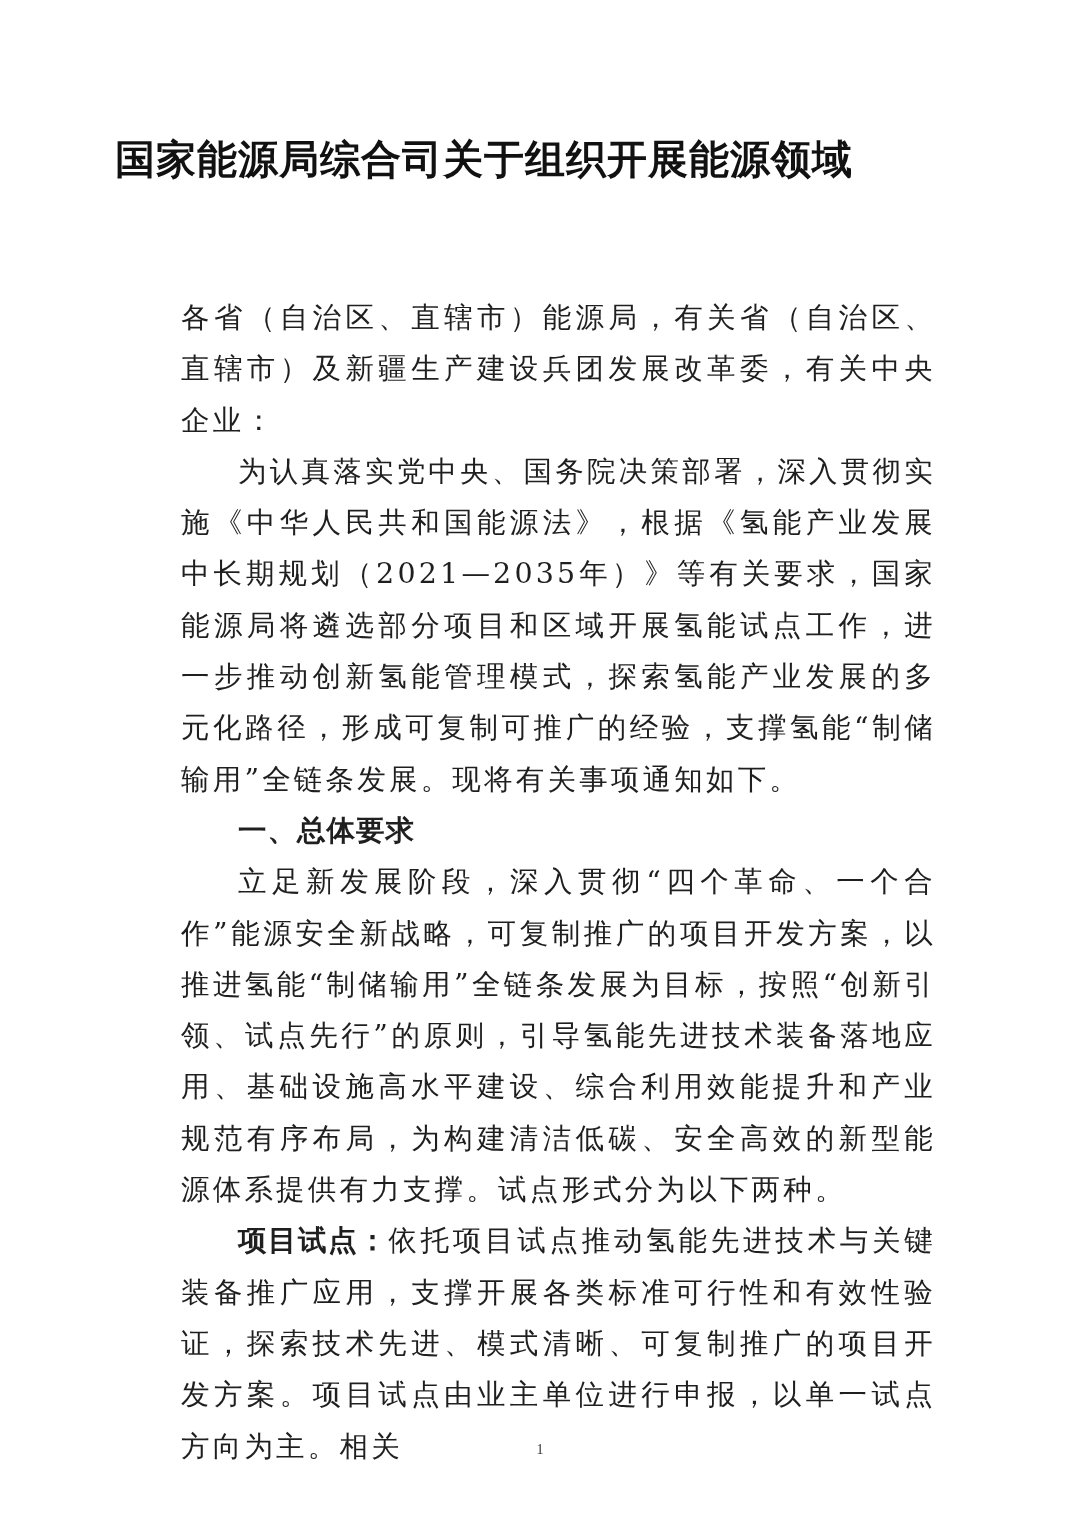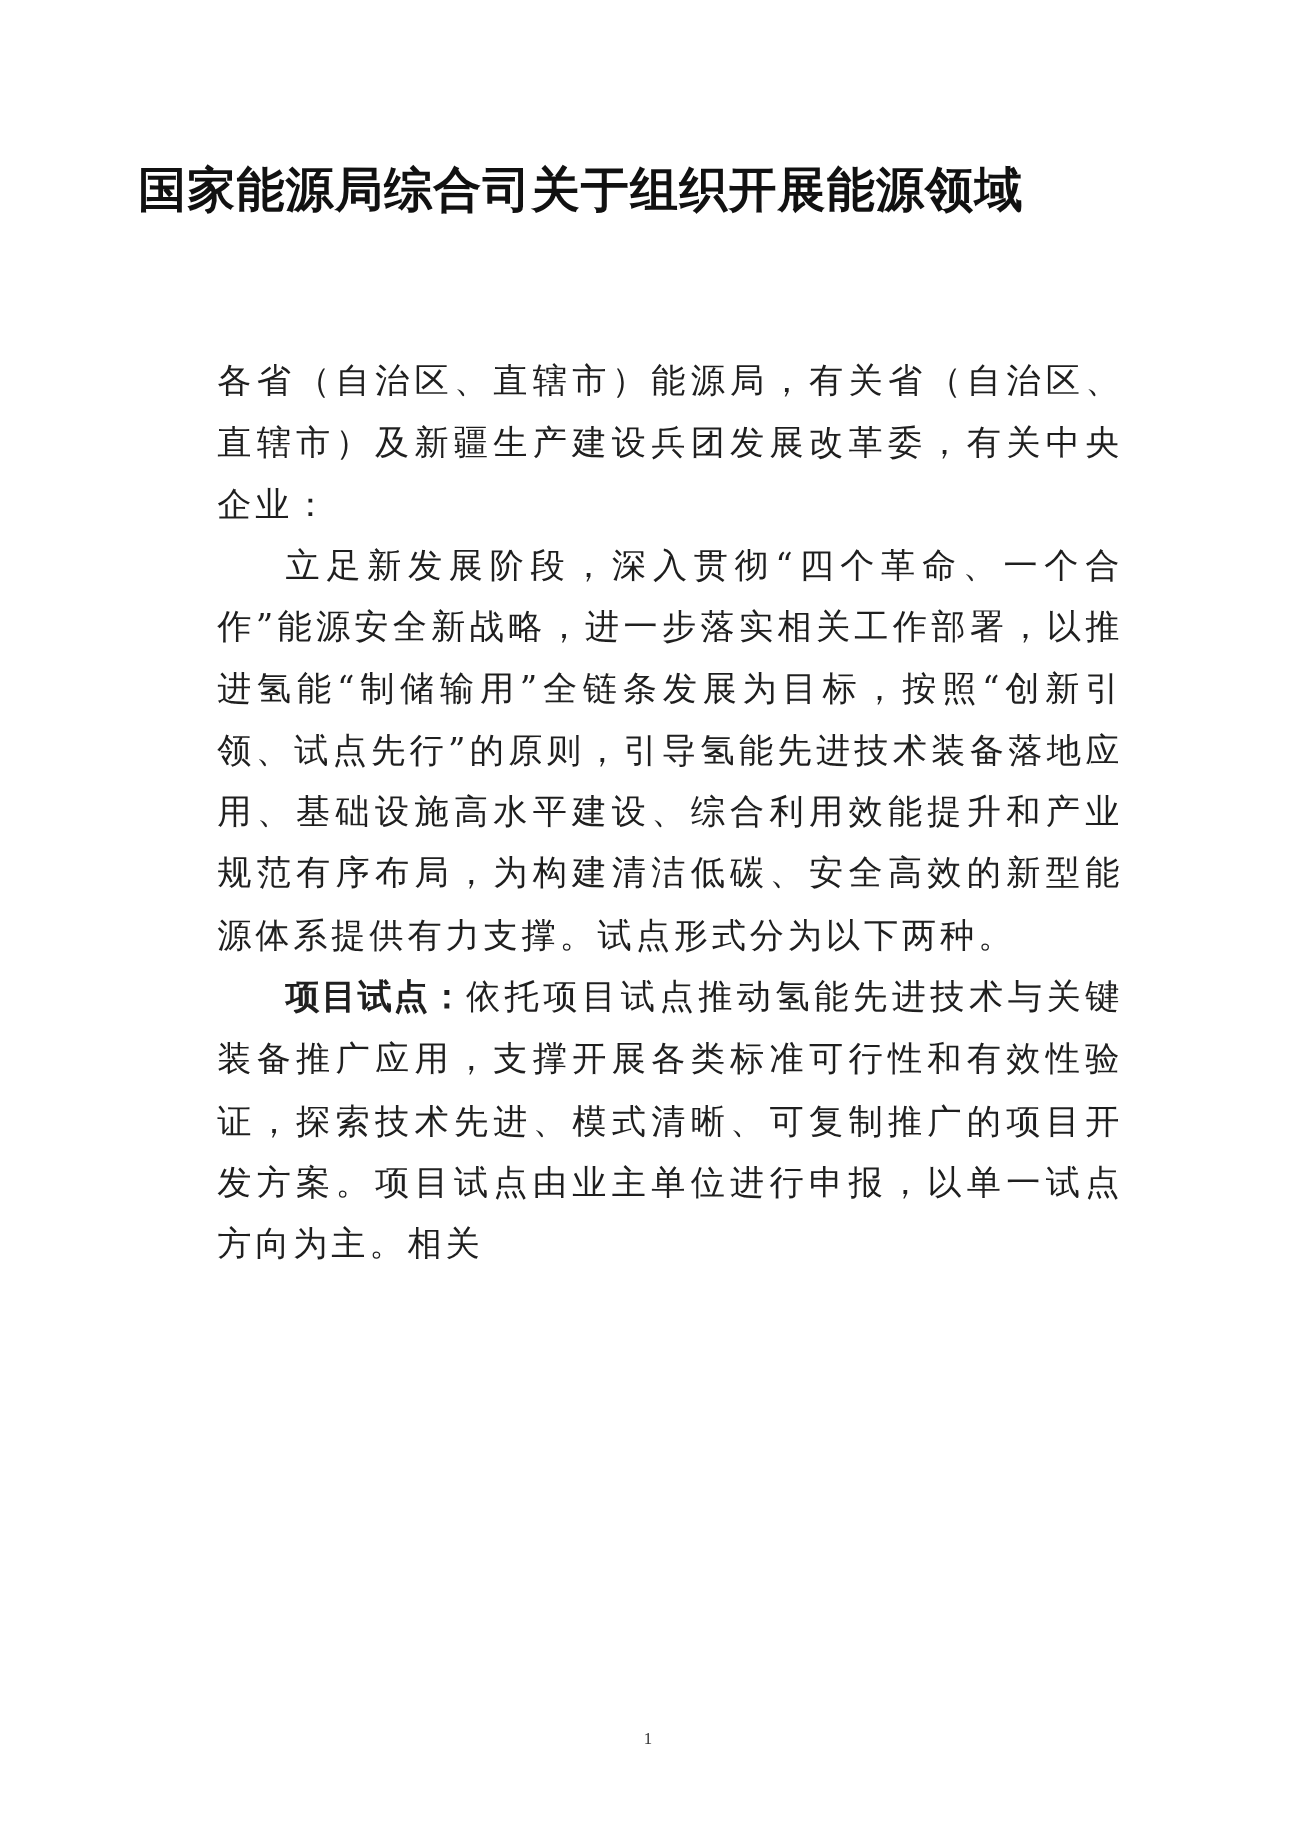--- a/index.html
+++ b/index.html
@@ -79,19 +79,21 @@
 <body>
 
 <div class="page">
 
   <div class="title">
     <div>国家能源局综合司关于组织开展能源领域</div>
   </div>
 
   <div class="body-text">
     <p class="para">各省（自治区、直辖市）能源局，有关省（自治区、直辖市）及新疆生产建设兵团发展改革委，有关中央企业：</p>
-    <p class="para indent">立足新发展阶段，深入贯彻“四个革命、一个合作”能源安全新战略，进一步落实相关工作部署，以推进氢能“制储输用”全链条发展为目标，按照“创新引领、试点先行”的原则，引导氢能先进技术装备落地应用、基础设施高水平建设、综合利用效能提升和产业规范有序布局，为构建清洁低碳、安全高效的新型能源体系提供有力支撑。试点形式分为以下两种。</p>
+    <p class="para indent">为认真落实党中央、国务院决策部署，深入贯彻实施《中华人民共和国能源法》，根据《氢能产业发展中长期规划（2021—2035年）》等有关要求，国家能源局将遴选部分项目和区域开展氢能试点工作，进一步推动创新氢能管理模式，探索氢能产业发展的多元化路径，形成可复制可推广的经验，支撑氢能“制储输用”全链条发展。现将有关事项通知如下。</p>
+    <p class="heading">一、总体要求</p>
+    <p class="para indent">立足新发展阶段，深入贯彻“四个革命、一个合作”能源安全新战略，可复制推广的项目开发方案，以推进氢能“制储输用”全链条发展为目标，按照“创新引领、试点先行”的原则，引导氢能先进技术装备落地应用、基础设施高水平建设、综合利用效能提升和产业规范有序布局，为构建清洁低碳、安全高效的新型能源体系提供有力支撑。试点形式分为以下两种。</p>
     <p class="para indent"><span class="lead">项目试点：</span><span>依托项目试点推动氢能先进技术与关键装备推广应用，支撑开展各类标准可行性和有效性验证，探索技术先进、模式清晰、可复制推广的项目开发方案。项目试点由业主单位进行申报，以单一试点方向为主。相关</span></p>
   </div>
 
   <div class="page-number">1</div>
 
 </div>
 
 </body></html>

